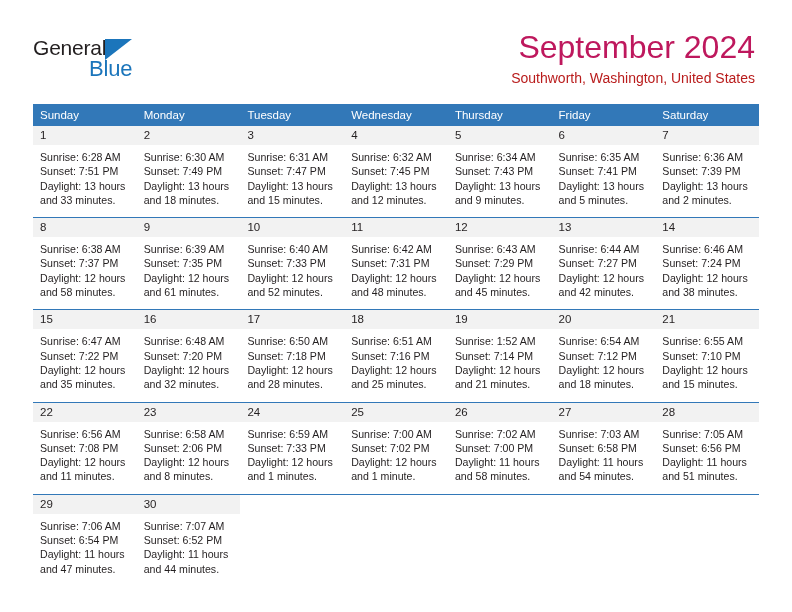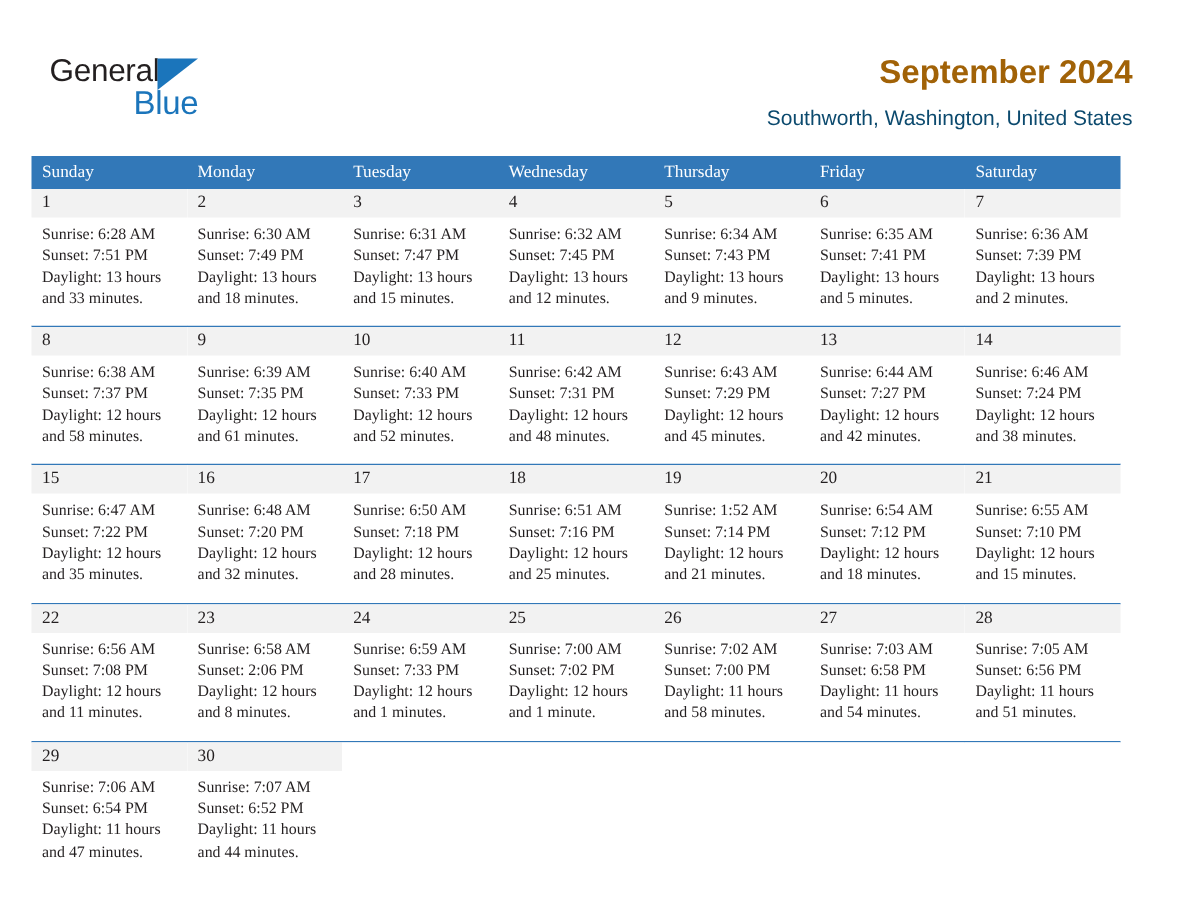--- a/index.html
+++ b/index.html
@@ -62,41 +62,40 @@
     line-height: 25px;
     font-weight: 400;
   }
   .title-block {
     position: absolute;
     right: 37px;
     top: 32px;
     text-align: right;
   }
   .cal-title {
-    font-size: 22px;
-    color: #a16207;
+    font-size: 32px;
+    color: #be185d;
     line-height: 31px;
-    font-weight: 700;
+    font-weight: 400;
     white-space: nowrap;
   }
   .cal-subtitle {
     font-size: 14px;
-    color: #0c4a6e;
+    color: #b91c1c;
     line-height: 18px;
     margin-top: 6px;
     white-space: nowrap;
   }
 
   
   .calendar {
     position: absolute;
-    left: 21px;
+    left: 33px;
     top: 104px;
     width: 726px;
-    font-family: Liberation Serif, serif;
   }
   .weekday-header {
     display: flex;
     width: 100%;
     background: #3278b8;
     height: 22px;
   }
   .weekday-cell {
     flex: 1 1 0;
     color: #ffffff;

